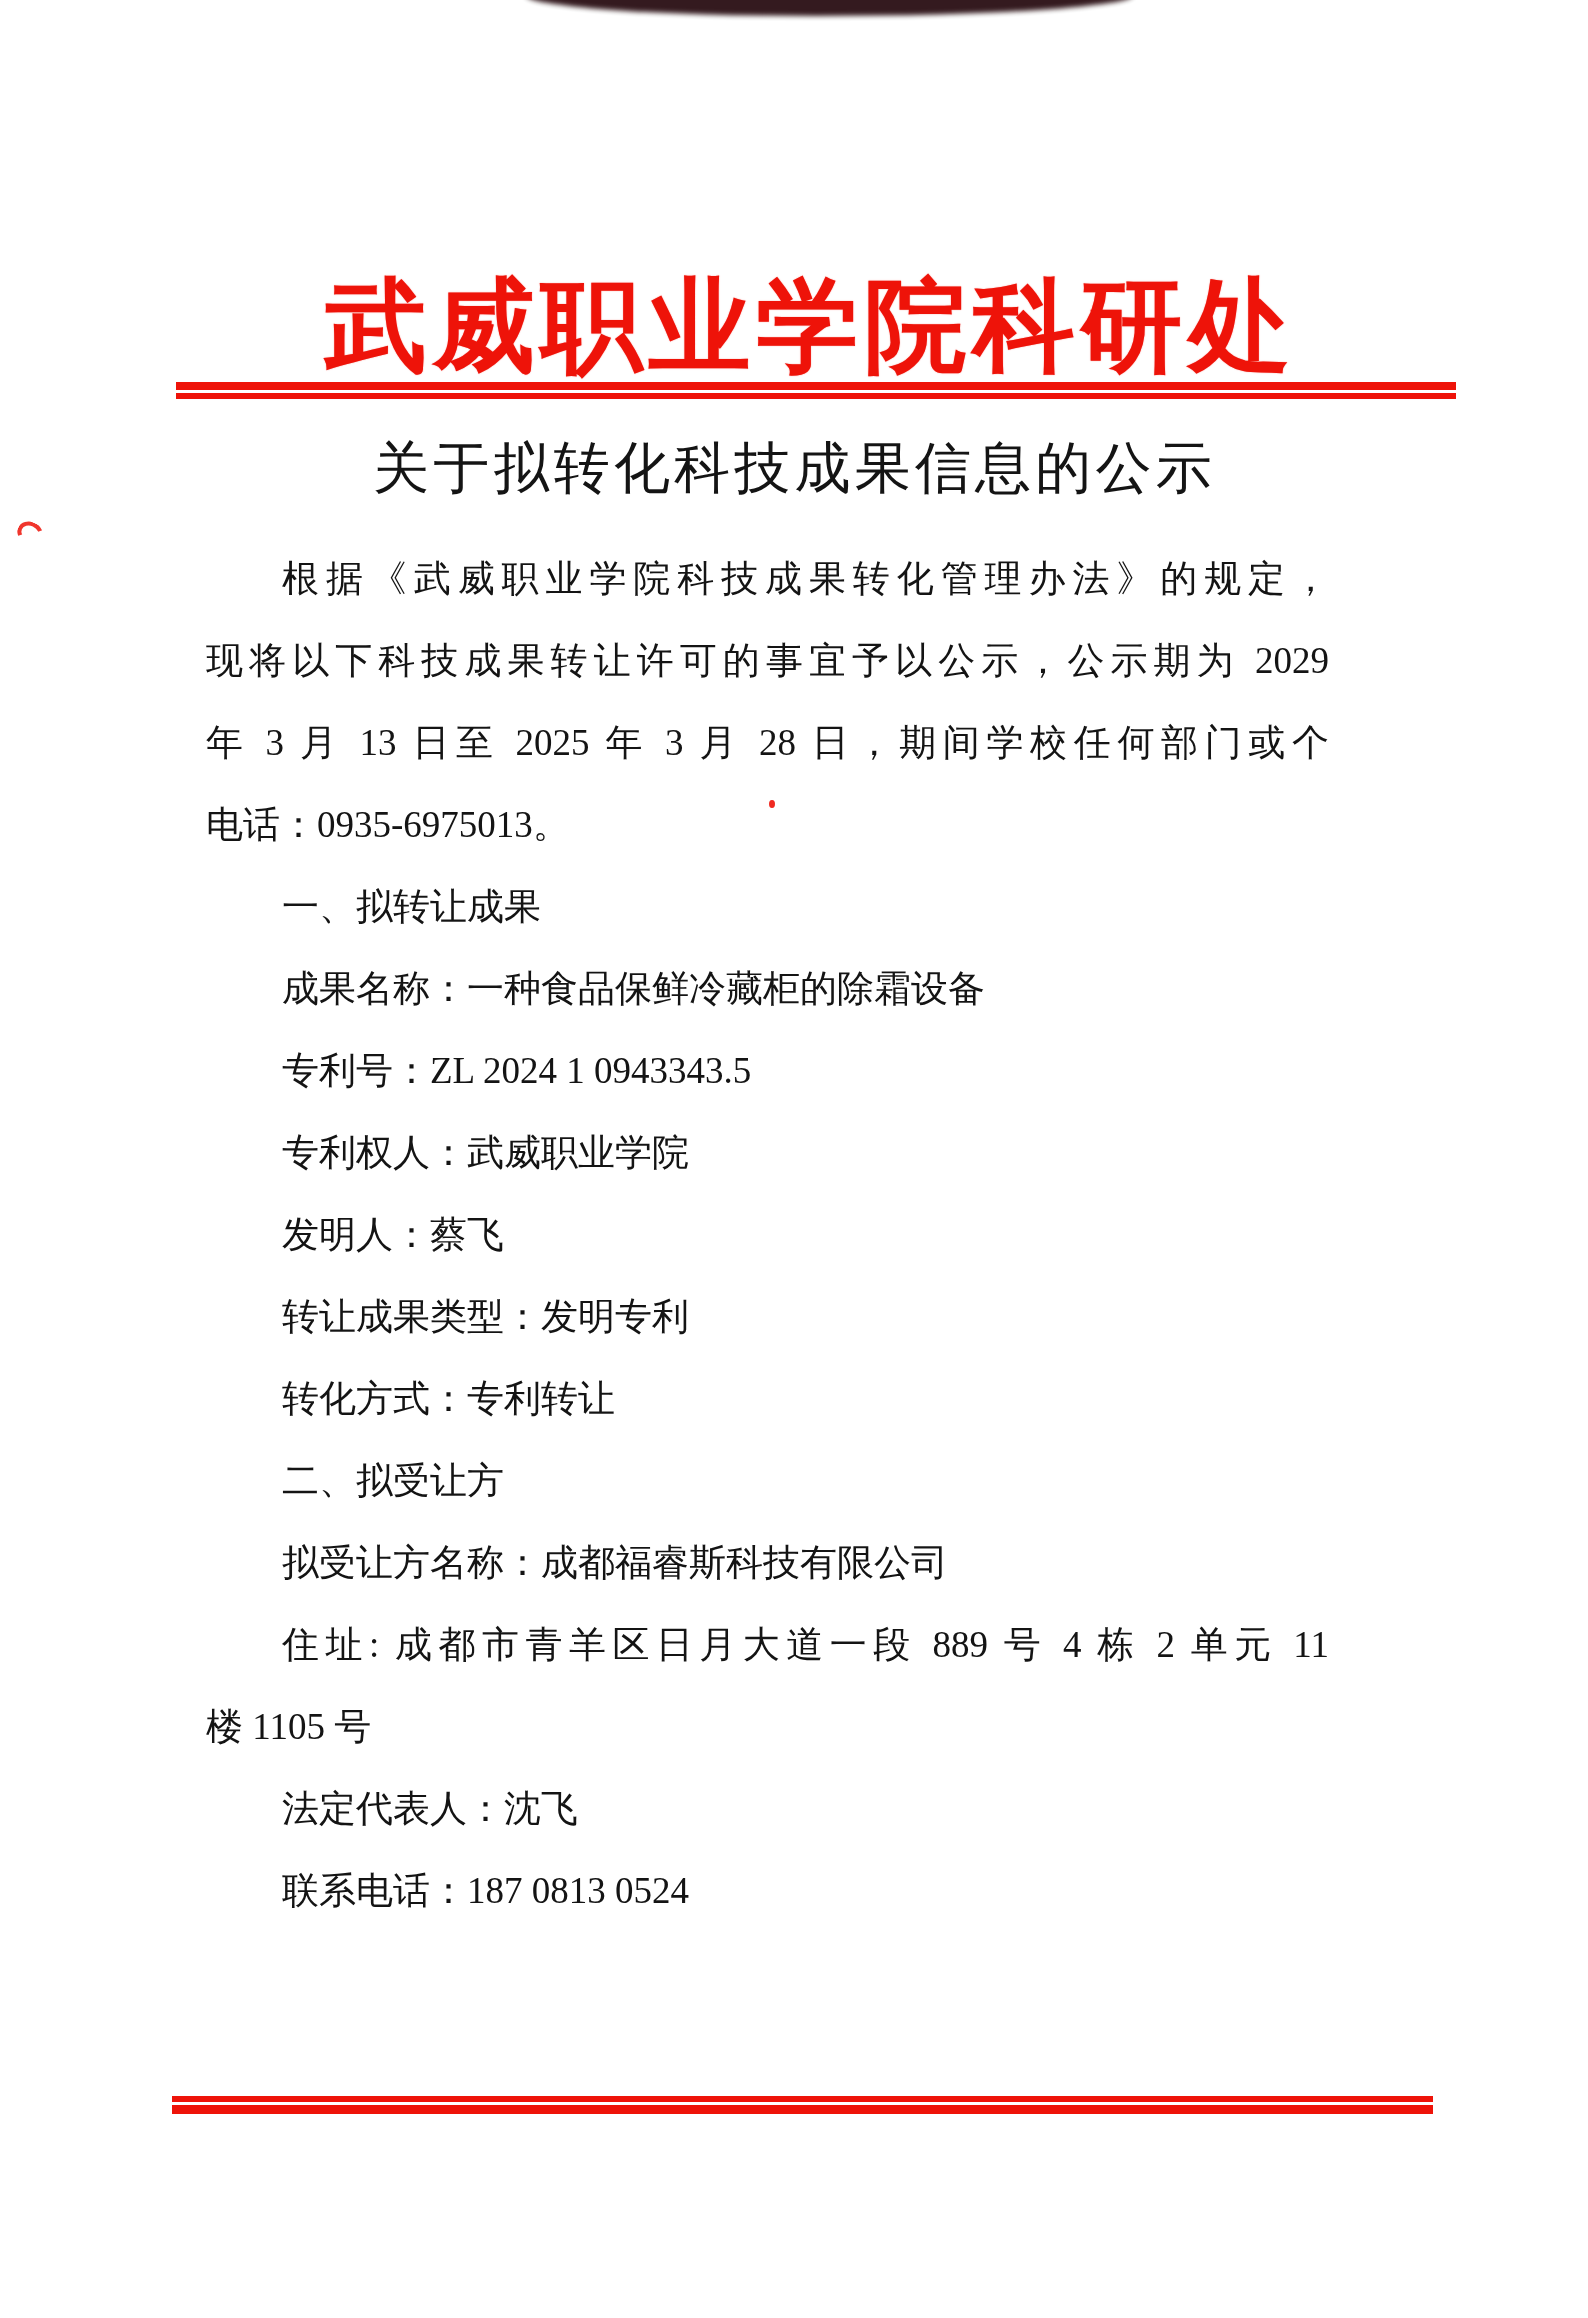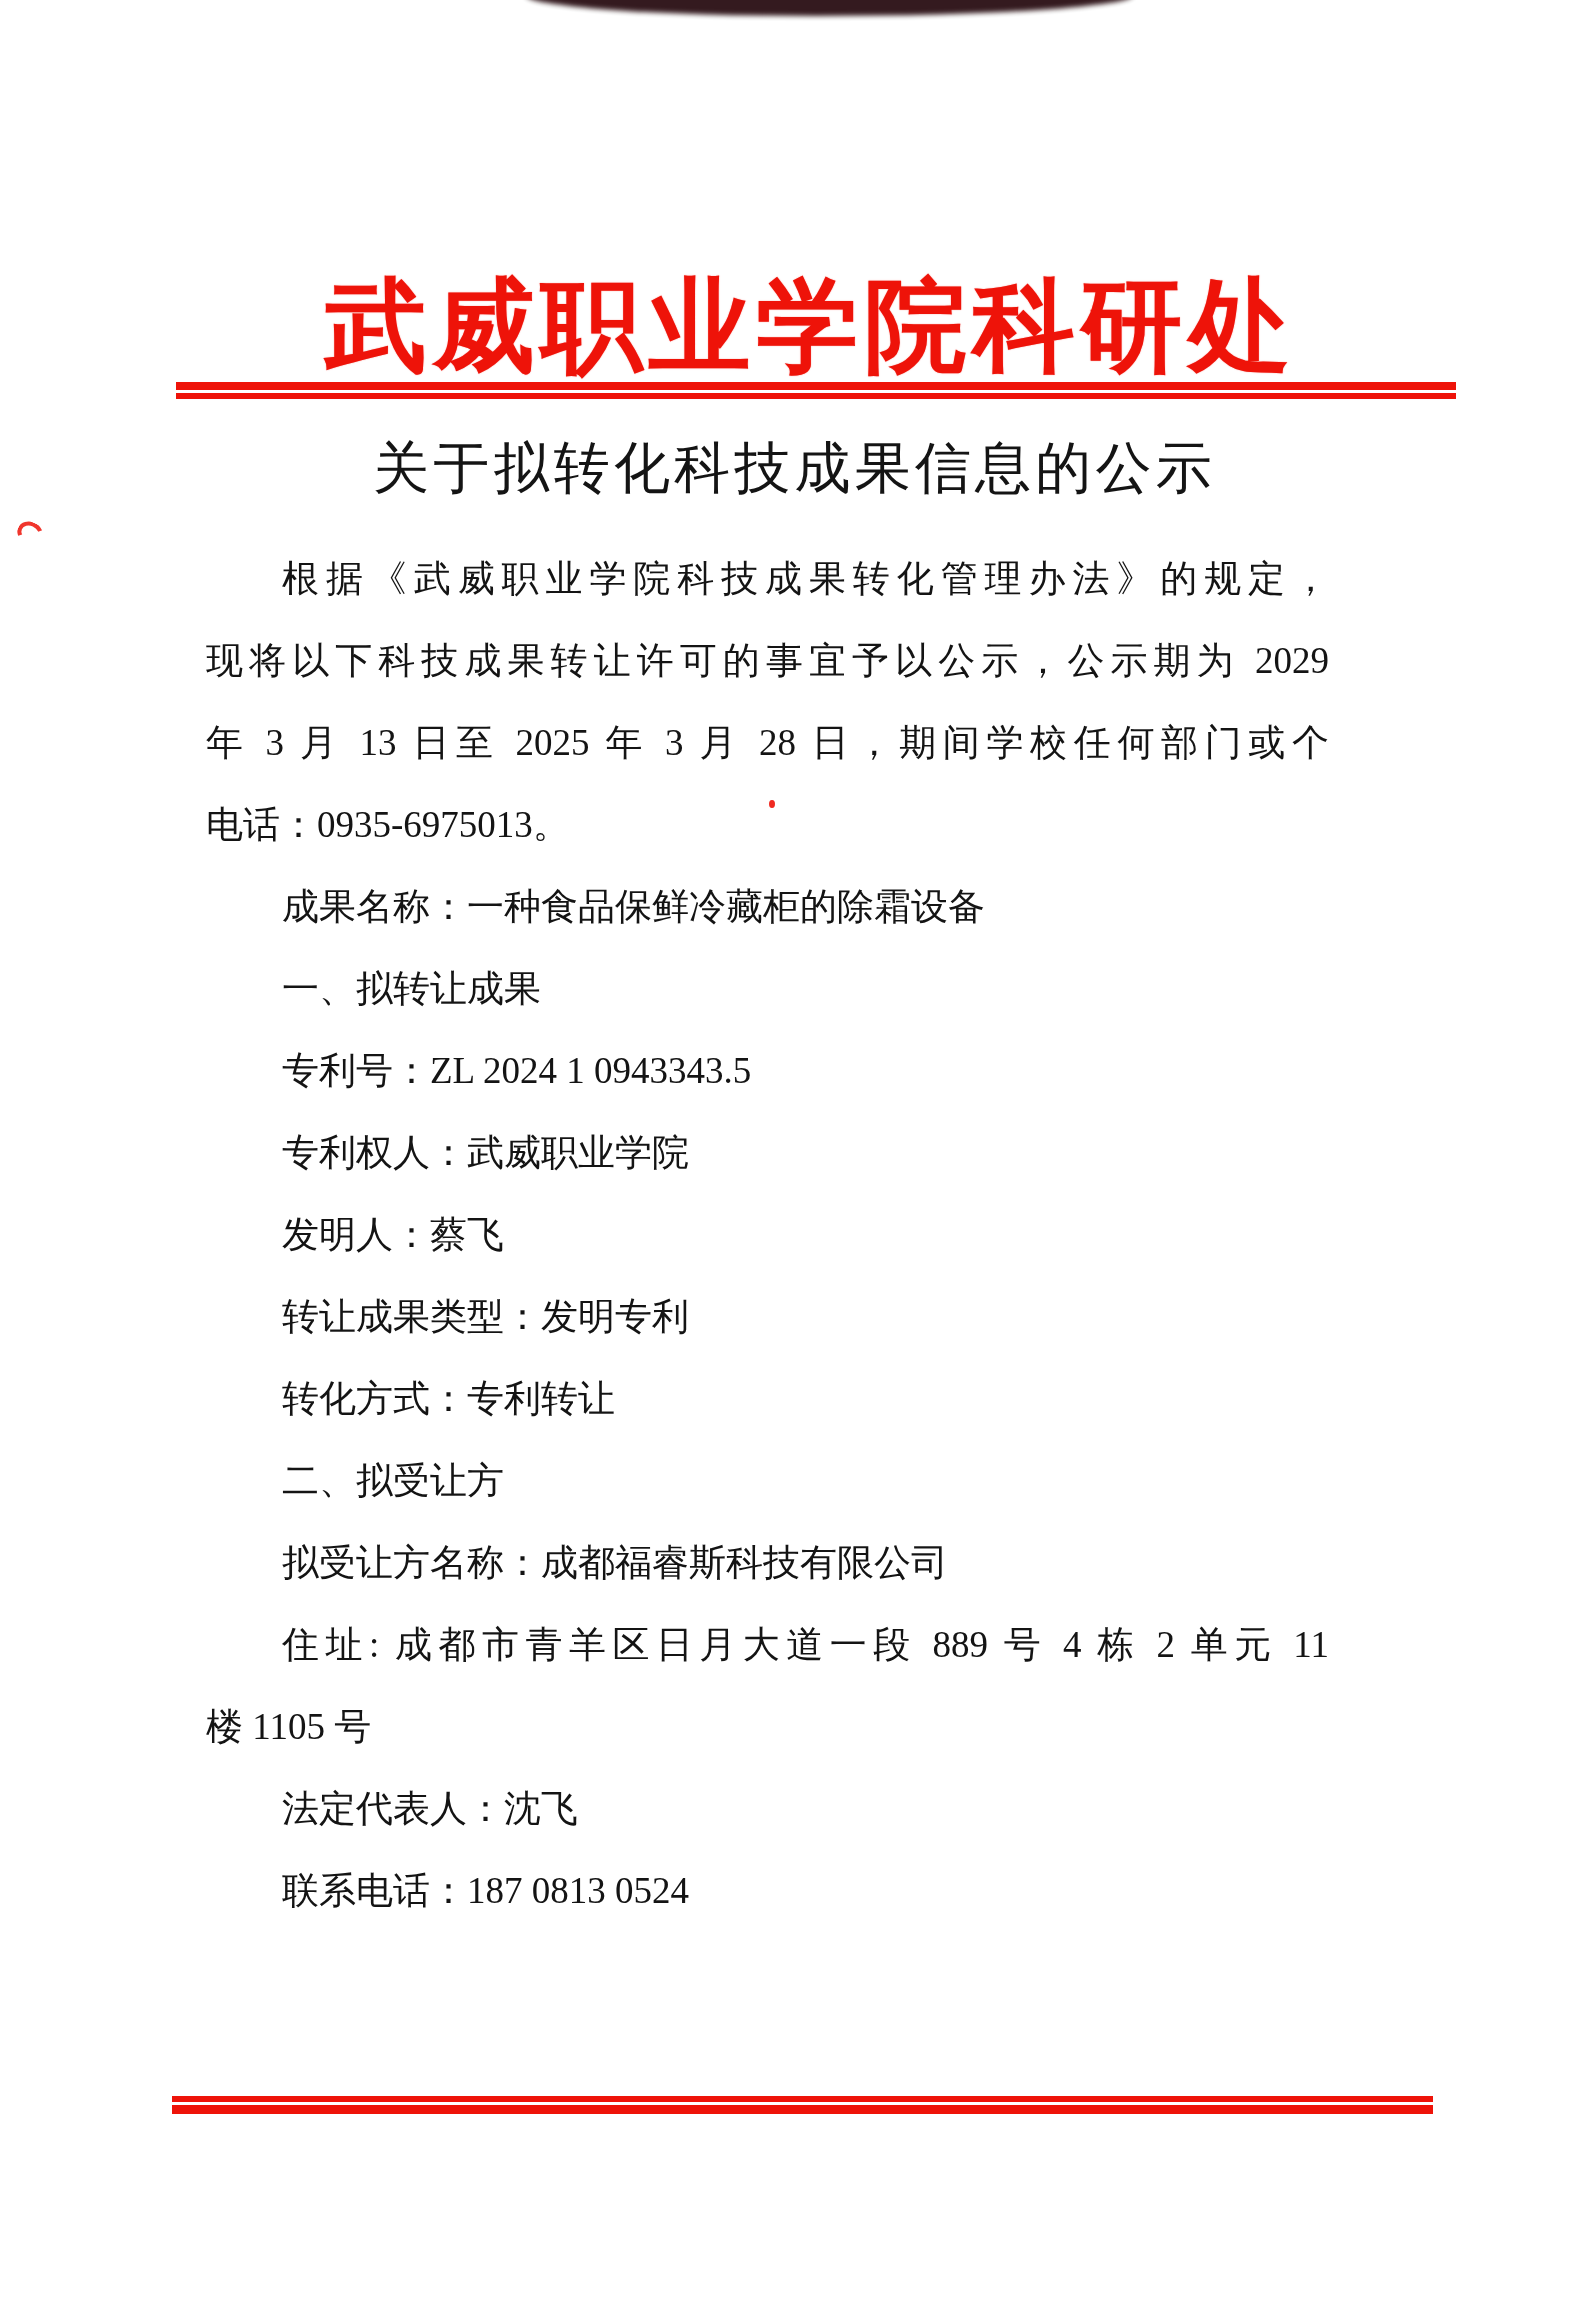--- a/index.html
+++ b/index.html
@@ -138,22 +138,22 @@
   </header>
 
   <main>
     <h2 class="doc-title">关于拟转化科技成果信息的公示</h2>
 
     <div class="body-text" id="body-lines">
         <div class="line indent fill">根据《武威职业学院科技成果转化管理办法》的规定，</div>
         <div class="line fill">现将以下科技成果转让许可的事宜予以公示，公示期为 2029</div>
         <div class="line fill">年 3 月 13 日至 2025 年 3 月 28 日，期间学校任何部门或个</div>
         <div class="line">电话：0935-6975013。</div>
+        <div class="line indent">一、拟转让成果</div>
         <div class="line indent">成果名称：一种食品保鲜冷藏柜的除霜设备</div>
-        <div class="line indent">一、拟转让成果</div>
         <div class="line indent">专利号：ZL 2024 1 0943343.5</div>
         <div class="line indent">专利权人：武威职业学院</div>
         <div class="line indent">发明人：蔡飞</div>
         <div class="line indent">转让成果类型：发明专利</div>
         <div class="line indent">转化方式：专利转让</div>
         <div class="line indent">二、拟受让方</div>
         <div class="line indent">拟受让方名称：成都福睿斯科技有限公司</div>
         <div class="line indent fill">住址: 成都市青羊区日月大道一段 889 号 4 栋 2 单元 11</div>
         <div class="line">楼 1105 号</div>
         <div class="line indent">法定代表人：沈飞</div>

